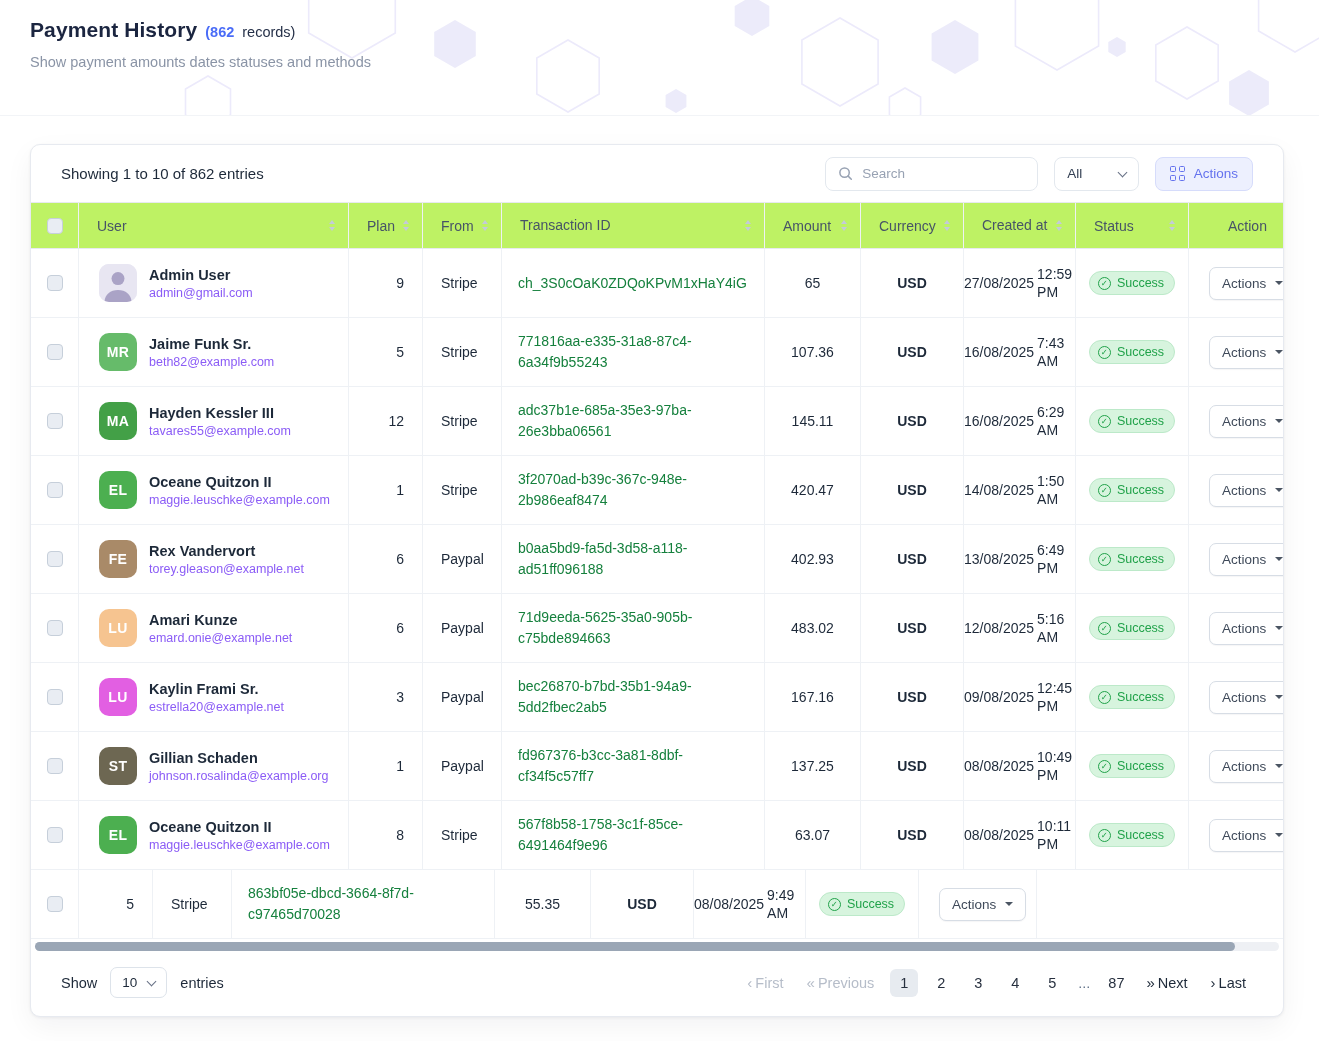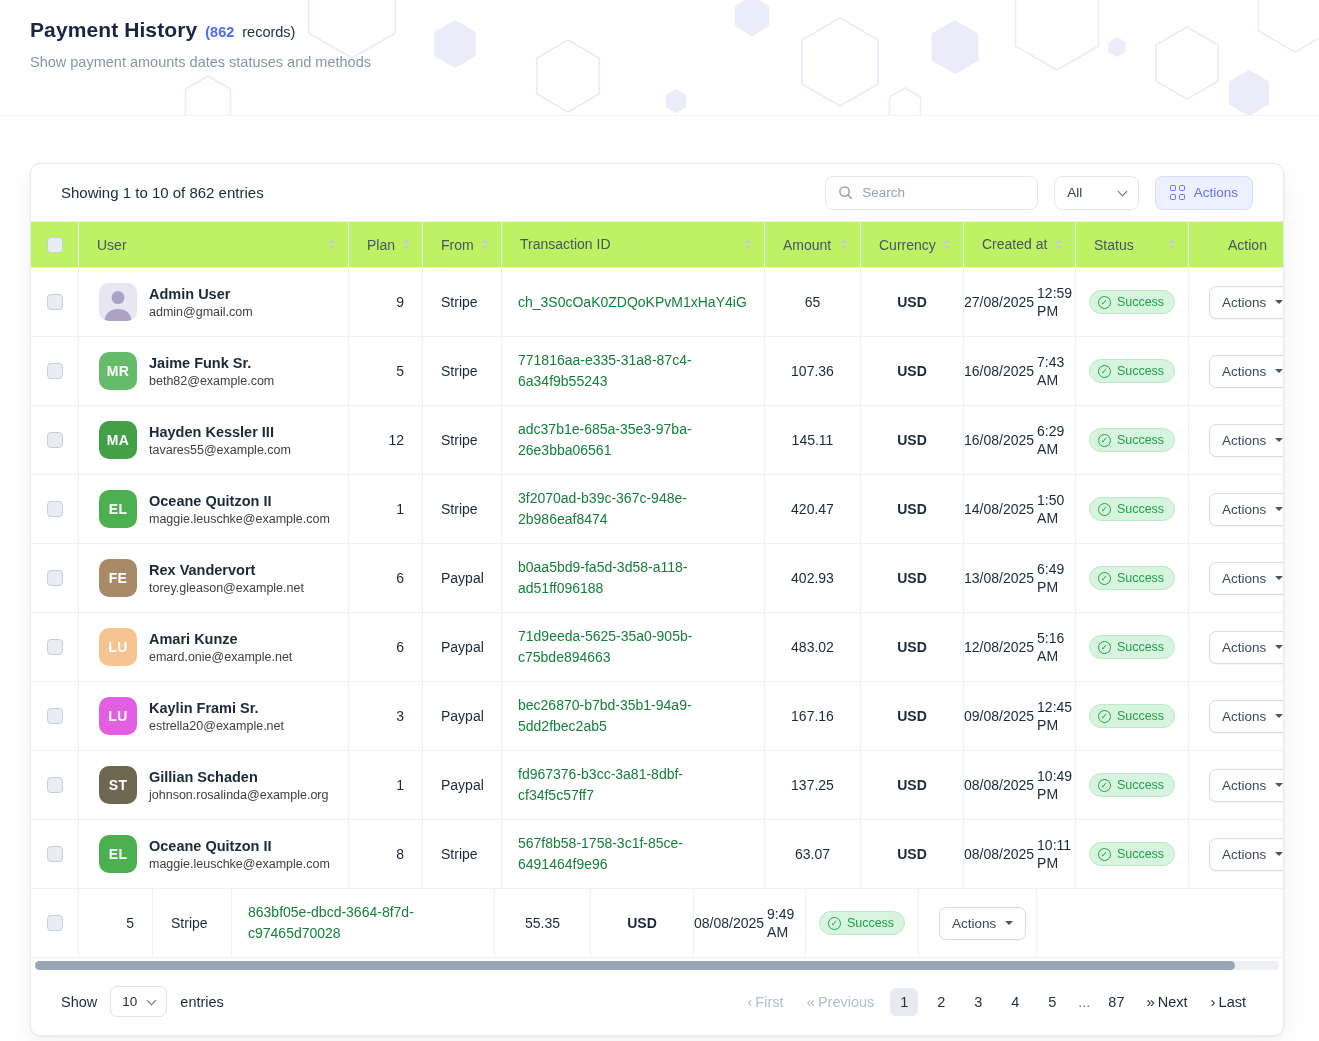--- a/index.html
+++ b/index.html
@@ -14,21 +14,21 @@
   .hex-layer { position:absolute; inset:0; width:100%; height:100%; pointer-events:none; }
   .header-content { position:relative; padding:18px 0 0 30px; }
   .title-line { display:flex; align-items:baseline; gap:8px; }
   .page-title { font-size:21px; font-weight:700; color:#1b2540; letter-spacing:.1px; }
   .records-count { font-size:14.5px; font-weight:600; color:#4a6cf7; }
   .records-label { font-size:14.5px; font-weight:500; color:#253048; }
   .subtitle { margin-top:12px; font-size:14.5px; color:#8a94a6; }
 
   
   .card {
-    width:1254px; margin:47px 0 0 30px; background:#fff;
+    width:1254px; margin:28px 0 0 30px; background:#fff;
     border:1px solid #e7eaf0; border-radius:10px;
     box-shadow:0 1px 3px rgba(16,24,40,.06), 0 10px 28px rgba(16,24,40,.05);
     overflow:hidden;
   }
 
   
   .card-toolbar { display:flex; align-items:center; justify-content:space-between; padding:11px 30px; height:57px; }
   .showing-text { font-size:15px; color:#1d2939; }
   .toolbar-right { display:flex; align-items:flex-end; gap:16px; }
   .search-box { display:flex; align-items:center; gap:9px; width:213px; height:34px; border:1px solid #e3e8ee; border-radius:8px; padding:0 12px; background:#fff; }
@@ -65,21 +65,21 @@
   .sort-icon i { display:block; width:0; height:0; border-left:3.5px solid transparent; border-right:3.5px solid transparent; }
   .sort-icon .s-up { border-bottom:4.5px solid #c3cbd8; }
   .sort-icon .s-down { border-top:4.5px solid #c3cbd8; }
 
   .checkbox { width:16px; height:16px; border-radius:4px; border:1px solid #c6cfda; background:#e9edf3; cursor:pointer; display:inline-block; }
 
   .avatar { width:38px; height:38px; border-radius:10px; flex:none; display:flex; align-items:center; justify-content:center; color:#fff; font-weight:600; font-size:14px; letter-spacing:.4px; }
   .avatar-image { background:#e8e6f2; overflow:hidden; }
   .user-info { min-width:0; }
   .user-name { font-size:14.5px; font-weight:600; color:#1d2939; margin-bottom:3px; white-space:nowrap; }
-  .user-email { font-size:12.5px; color:#404040; white-space:nowrap; }
+  .user-email { font-size:12.5px; color:#8b5cf6; white-space:nowrap; }
 
   .col-txn { color:#15803d; overflow-wrap:break-word; word-break:normal; }
   .txn-text { width:100%; }
 
   .badge { display:inline-flex; align-items:center; gap:6px; background:#d7f4de; border:1px solid #bce9c9; color:#21a24a; padding:4px 10px 4px 8px; border-radius:999px; font-size:12.5px; font-weight:500; }
   .badge-icon { width:13px; height:13px; border:1px solid #21a24a; border-radius:50%; font-size:8.5px; line-height:1; display:inline-flex; align-items:center; justify-content:center; }
 
   .row-actions-btn { display:inline-flex; align-items:center; gap:9px; height:33px; padding:0 12px; border:1px solid #d7dde5; border-radius:7px; background:#fff; font-size:13.5px; color:#3f4a5a; font-family:inherit; cursor:pointer; box-shadow:0 1px 1px rgba(16,24,40,.04); white-space:nowrap; }
   .caret { width:0; height:0; border-left:4px solid transparent; border-right:4px solid transparent; border-top:4.5px solid #4b5563; }
 

